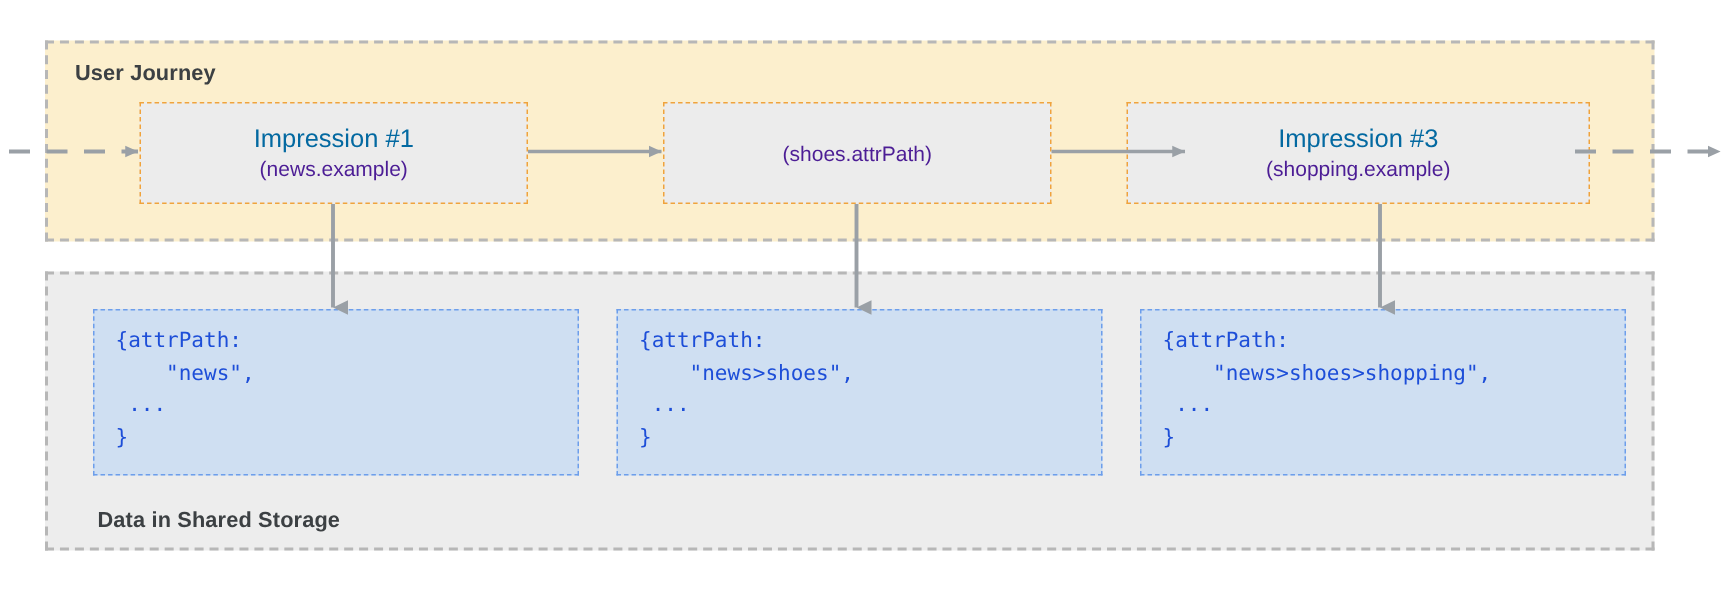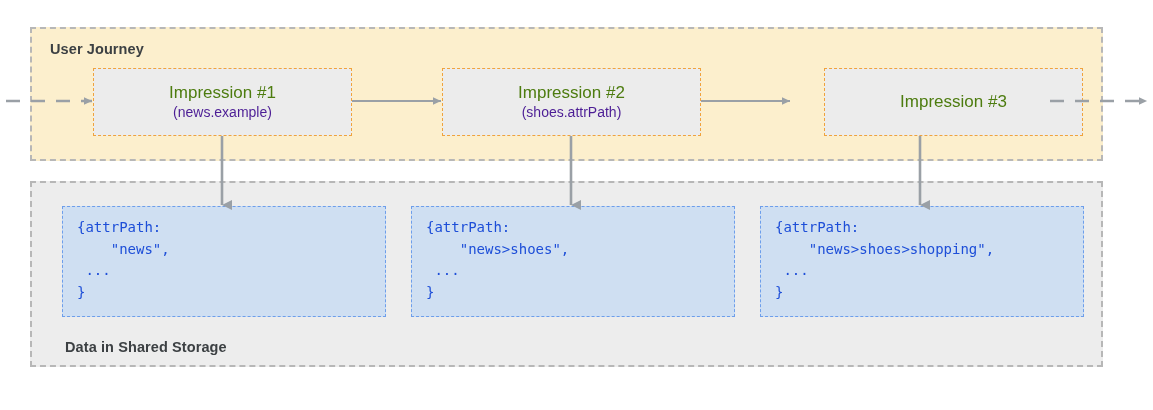--- a/index.html
+++ b/index.html
@@ -63,25 +63,25 @@
     border: 1.5px dashed #f0a33c;
     display: flex;
     flex-direction: column;
     align-items: center;
     justify-content: center;
     top: 68px;
     height: 68px;
   }
   #imp-1 { left: 93px;  width: 259px; }
   #imp-2 { left: 442px; width: 259px; }
-  #imp-3 { left: 824px; width: 259px; text-align: right; }
+  #imp-3 { left: 751px; width: 309px; text-align: right; }
 
   .imp-title {
     font-size: 17px;
-    color: #4d7c0f;
+    color: #0369a1;
     line-height: 1.15;
     white-space: nowrap;
   }
   .imp-sub {
     font-size: 14px;
     color: #4c1d95;
     line-height: 1.3;
     white-space: nowrap;
   }
 
@@ -130,26 +130,26 @@
   <div class="panel" id="storage-panel">
     <div class="panel-title" id="storage-title">Data in Shared Storage</div>
   </div>
 
   <div class="impression-box" id="imp-1">
     <div class="imp-title">Impression #1</div>
     <div class="imp-sub">(news.example)</div>
   </div>
 
   <div class="impression-box" id="imp-2">
-    <div class="imp-title">Impression #2</div>
     <div class="imp-sub">(shoes.attrPath)</div>
   </div>
 
   <div class="impression-box" id="imp-3">
     <div class="imp-title">Impression #3</div>
+    <div class="imp-sub">(shopping.example)</div>
   </div>
 
   <div class="code-block" id="code-1">
     <pre class="code-text">{attrPath:
     "news",
  ...
 }</pre>
   </div>
 
   <div class="code-block" id="code-2">

